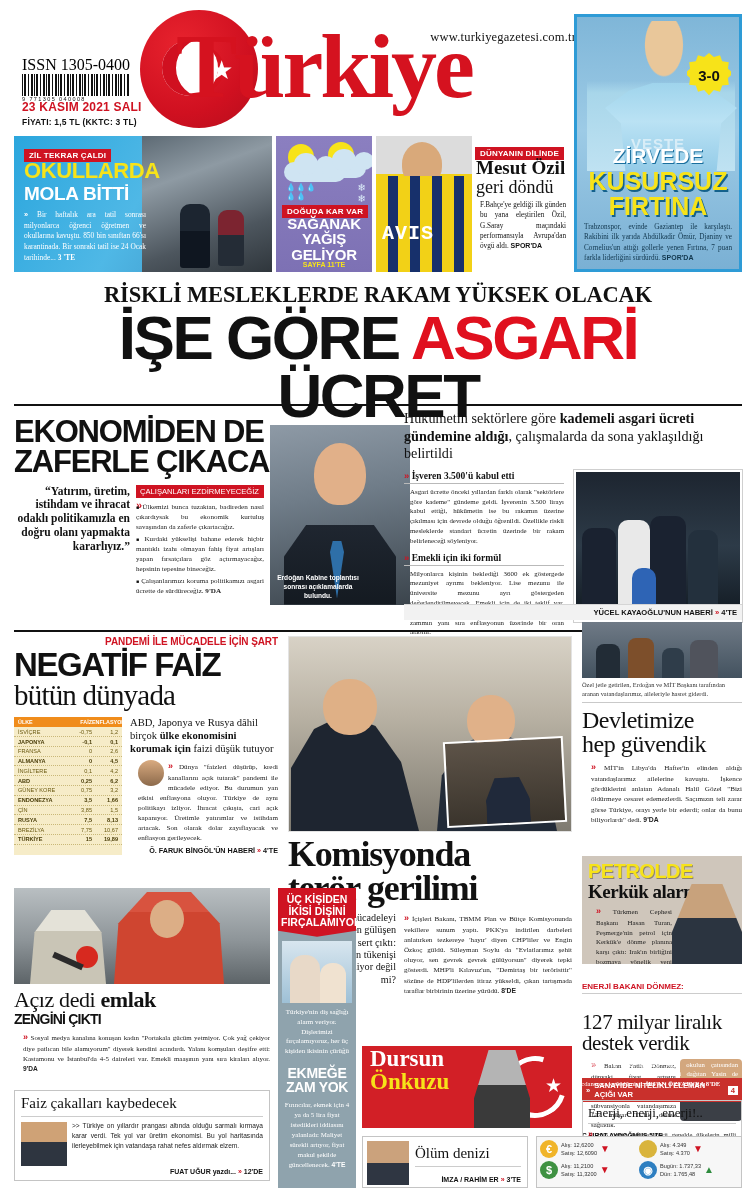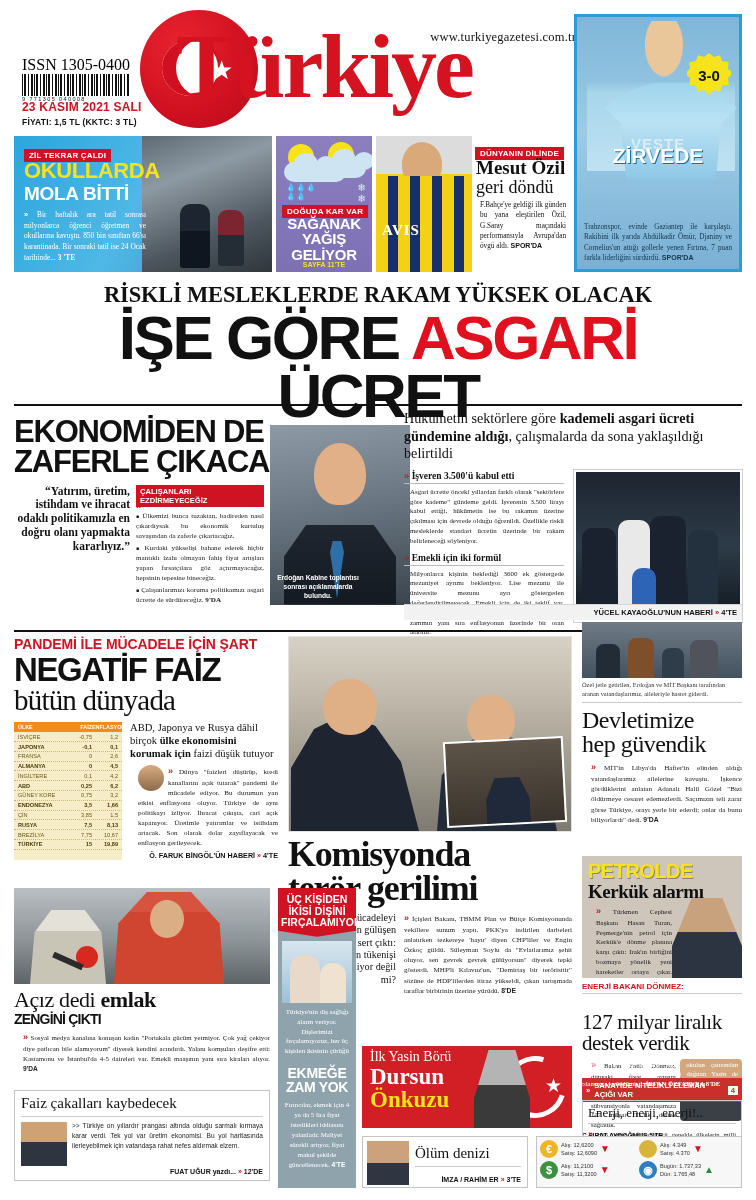--- a/index.html
+++ b/index.html
@@ -181,21 +181,21 @@
   .ozil-card .photo .head {
     position: absolute; left: 26px; top: 6px; width: 40px; height: 44px; border-radius: 50% 50% 44% 44%;
     background: #d9a97a;
   }
   .ozil-card .photo .stripes {
     position: absolute; left: 0; top: 40px; width: 96px; height: 96px;
     background: repeating-linear-gradient(90deg,#f2d117 0 12px,#17306b 12px 22px);
   }
   .ozil-card .photo .avis {
     position: absolute; left: 6px; top: 86px; color: #fff;
-    font-family: Liberation Serif, serif; font-weight: 700; font-size: 15px; letter-spacing: 1px;
+    font-family: Liberation Mono, monospace; font-weight: 700; font-size: 20px; letter-spacing: 1px;
   }
   .ozil-card .t1 { position: absolute; right: 6px; top: 6px; }
   .ozil-card h2 {
     position: absolute; left: 100px; right: 4px; top: 22px;
     font-family: "Liberation Serif", serif; font-weight: 700; font-size: 19px; color: #111; line-height: 1;
   }
   .ozil-card h3 {
     position: absolute; left: 100px; right: 4px; top: 42px;
     font-family: "Liberation Serif", serif; font-weight: 400; font-size: 18px; color: #111; line-height: 1;
   }
@@ -229,21 +229,21 @@
     line-height: .96; letter-spacing: -1.2px; color: #111; margin-top: 7px;
   }
   .erd-lower { position: relative; margin-top: 8px; height: 118px; }
   .erd-quote {
     position: absolute; left: 0; top: 0; width: 116px; text-align: right;
     font-family: "Liberation Serif", serif; font-weight: 700; font-size: 11.5px; line-height: 1.2; color: #111;
   }
   .erd-sub { position: absolute; left: 122px; top: 0; width: 128px; }
   .erd-sub .tag2 {
     background: #cf1322; color: #fff; display: block; padding: 2px 4px;
-    font-family: "Liberation Sans", sans-serif; font-weight: 700; font-size: 7.6px;
+    font-family: "Liberation Sans", sans-serif; font-weight: 400; font-size: 7.6px;
   }
   .erd-sub ul { list-style: none; margin-top: 4px; }
   .erd-sub li {
     font-family: "Liberation Serif", serif; font-size: 7.1px; line-height: 1.42; color: #222;
     text-align: justify; margin-bottom: 2px;
   }
   .erd-sub li::before { content: "■ "; font-size: 5px; color: #111; }
   .erd-guillemet {
     position: absolute; left: 122px; top: 14px; color: #cf1322;
     font-family: "Liberation Sans", sans-serif; font-weight: 700; font-size: 11px;
@@ -307,22 +307,23 @@
     color: #111; padding: 3px 5px; text-align: right;
   }
   .byline-bar .pg { color: #cf1322; }
 
   
   .rule-row3 { position: absolute; left: 14px; top: 630px; width: 728px; height: 1.5px; background: #111; }
 
   
   .neg-block { position: absolute; left: 14px; top: 636px; width: 264px; }
   .neg-block .kick {
-    font-family: "Liberation Sans", sans-serif; font-weight: 700; font-size: 14px; color: #cf1322;
+    font-family: "Liberation Sans", sans-serif; font-weight: 700; font-size: 10px; color: #cf1322;
     letter-spacing: -.1px;
+    text-align: right;
   }
   .neg-block h1 {
     font-family: "Liberation Sans", sans-serif; font-weight: 700; font-size: 33px;
     letter-spacing: -1.4px; color: #111; line-height: .98; margin-top: 2px;
   }
   .neg-block h2 {
     font-family: "Liberation Serif", serif; font-weight: 400; font-size: 29px;
     color: #111; line-height: 1; letter-spacing: -.8px;
   }
   .neg-body { display: flex; gap: 8px; margin-top: 7px; }
@@ -434,21 +435,21 @@
     line-height: 1.0; color: #111; margin-top: 5px; letter-spacing: -.5px;
   }
   .dev-block p {
     font-family: "Liberation Serif", serif; font-size: 7.1px; line-height: 1.44; color: #222;
     text-align: justify; margin-top: 5px; padding-left: 9px;
   }
   .dev-block p .pg { font-family: "Liberation Sans", sans-serif; font-weight: 700; font-size: 6.8px; }
 
   
   .pet-block {
-    position: absolute; left: 582px; top: 856px; width: 160px; height: 122px;
+    position: absolute; left: 582px; top: 856px; width: 160px; height: 108px;
     background: #cfc6bb; overflow: hidden;
   }
   .pet-block h2 {
     font-family: "Liberation Sans", sans-serif; font-weight: 700; font-size: 20px;
     color: #f7e319; line-height: 1; padding: 5px 6px 0 6px; letter-spacing: -.5px;
     text-shadow: .8px .8px 0 #8a8275;
   }
   .pet-block h3 {
     font-family: "Liberation Serif", serif; font-weight: 700; font-size: 19px;
     color: #111; line-height: 1; padding: 1px 6px 0 6px; letter-spacing: -.5px;
@@ -693,20 +694,24 @@
     <div class="website">www.turkiyegazetesi.com.tr</div>
   </div>
 
   <div class="sport-hero">
     <div class="player">
       <div class="jersey"></div>
     </div>
     <div class="badge-3-0">3-0</div>
     <div class="kicker-veste">VESTE</div>
     <h2>ZİRVEDE</h2>
+    <h1>
+      <span>KUSURSUZ</span><br>
+      <span>FIRTINA</span>
+    </h1>
     <p>
       <span>Trabzonspor, evinde Gaziantep ile karşılaştı. Rakibini ilk yarıda Abdülkadir Ömür, Djaniny ve Cornelius'un attığı gollerle yenen Fırtına, 7 puan farkla liderliğini sürdürdü.</span>
       <b>SPOR'DA</b>
     </p>
   </div>
 
   <div class="top-strip">
 
     <div class="school-card">
       <div class="photo">
@@ -1027,21 +1032,20 @@
 
   <div class="ekmek-block">
     <h2>EKMEĞE ZAM YOK</h2>
     <p>
       <span>Fırıncılar, ekmek için 4 ya da 5 lira fiyat istedikleri iddiasını yalanladı: Maliyet sürekli artıyor, fiyat makul şekilde güncellenecek.</span>
       <span class="pg">4'TE</span>
     </p>
   </div>
 
   <div class="dursun">
-    <h3>İlk Yasin Börü</h3>
     <h1>
       <span>Dursun</span><br>
       <span class="y">Önkuzu</span>
     </h1>
     <div class="crescent2"></div>
     <div class="star2">★</div>
     <div class="portrait"></div>
   </div>
   <div class="dursun-body">
     <span>Sol görüşlü militanlar, 50 yıl önce Ülkücü öğrenci Dursun Önkuzu'ya üç gün işkence yapıp okulun çatısından atmışlardı. Hatırlarsınız, kurban eti dağıtan Yasin de vicdansızca katledilmişti.</span>

